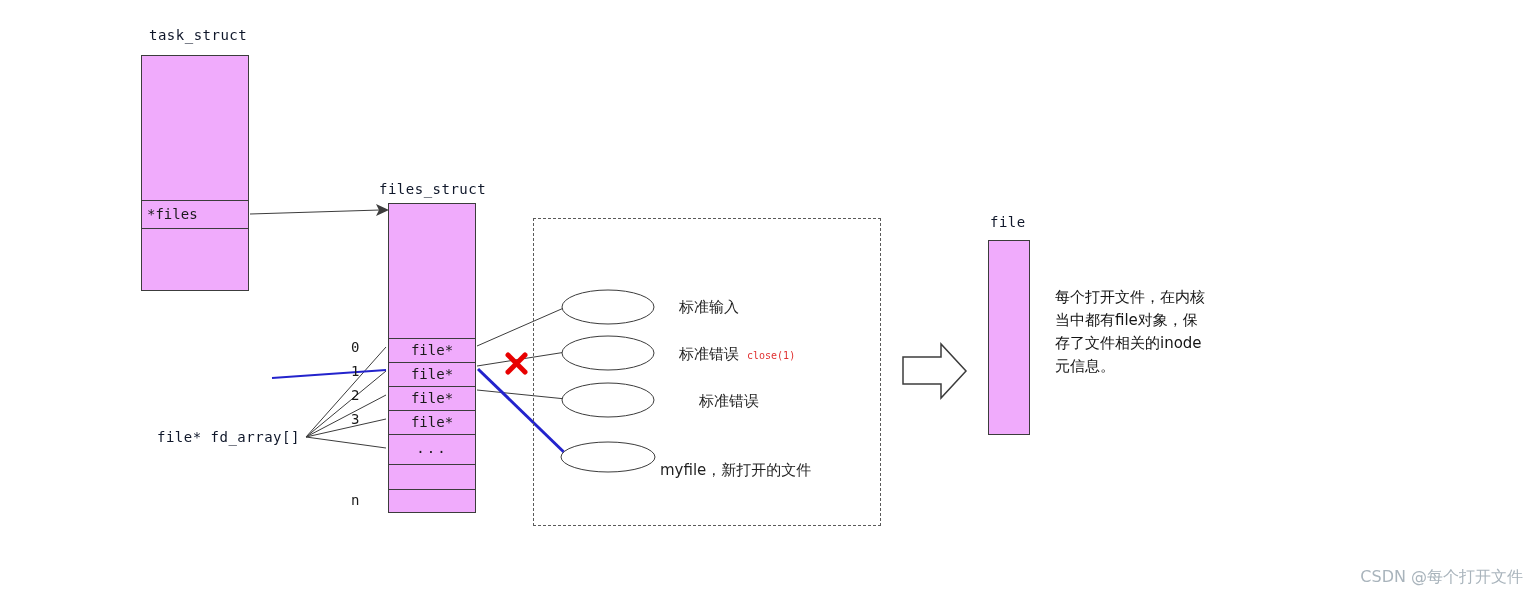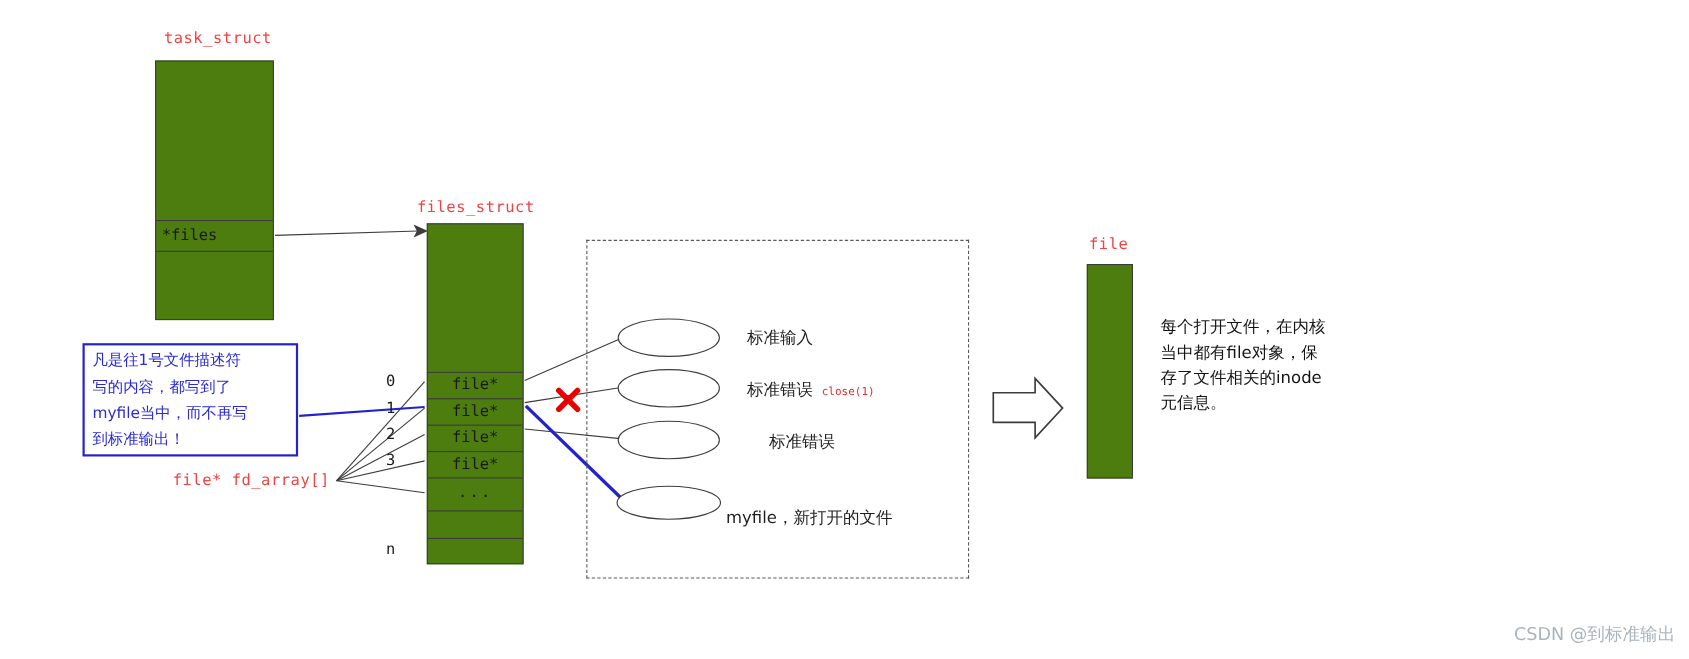--- a/index.html
+++ b/index.html
@@ -10,23 +10,23 @@
     height: 599px;
     background: #ffffff;
     overflow: hidden;
     font-family: "DejaVu Sans", sans-serif;
     color: #1a1a1a;
   }
   .abs { position: absolute; }
   .mono { font-family: "DejaVu Sans Mono", monospace; }
   .overlay { left: 0; top: 0; pointer-events: none; }
 
-  .code-label { font-size: 14px; color: #ef4444; letter-spacing: 0.5px; }
+  .code-label { font-size: 14px; color: #0f172a; letter-spacing: 0.5px; }
 
-  .box { border: 1px solid #3c3c3c; background: #4d7c0f; }
+  .box { border: 1px solid #3c3c3c; background: #f0abfc; }
 
   .files-cell {
     position: absolute;
     left: 0; right: 0;
     top: 144px; height: 29px;
     border-top: 1px solid #3c3c3c;
     border-bottom: 1px solid #3c3c3c;
     font-size: 14px;
     line-height: 27px;
     padding-left: 5px;
@@ -124,26 +124,20 @@
     <div class="frow" style="top:260px; height:25px;"></div>
     <div class="frow" style="top:285px; height:25px;"></div>
   </div>
 
   <div class="abs mono idx" style="left:351px; top:339px;">0</div>
   <div class="abs mono idx" style="left:351px; top:363px;">1</div>
   <div class="abs mono idx" style="left:351px; top:387px;">2</div>
   <div class="abs mono idx" style="left:351px; top:411px;">3</div>
   <div class="abs mono idx" style="left:351px; top:492px;">n</div>
 
-  <div class="abs note-box" style="left:75px; top:312px; width:196px; height:103px;">
-    <div>凡是往1号文件描述符</div>
-    <div>写的内容，都写到了</div>
-    <div>myfile当中，而不再写</div>
-    <div>到标准输出！</div>
-  </div>
 
   <div class="abs mono code-label" style="left:157px; top:429px;">file* fd_array[]</div>
 
   <div class="abs dashed-box" style="left:533px; top:218px; width:348px; height:308px;"></div>
 
   <div class="abs elabel" style="left:679px; top:298px;">
     <span>标准输入</span>
   </div>
   <div class="abs elabel" style="left:679px; top:345px;">
     <span>标准错误</span><span class="red-ann">close(1)</span>
@@ -158,15 +152,15 @@
   <div class="abs mono code-label" style="left:990px; top:214px;">file</div>
   <div class="abs box" style="left:988px; top:240px; width:42px; height:195px;"></div>
 
   <div class="abs kernel-note" style="left:1043px; top:286px;margin-left:12px;">
     <div>每个打开文件，在内核</div>
     <div>当中都有file对象，保</div>
     <div>存了文件相关的inode</div>
     <div>元信息。</div>
   </div>
 
-  <div class="abs watermark" style="right:12px; top:567px;">CSDN @到标准输出</div>
+  <div class="abs watermark" style="right:12px; top:567px;">CSDN @每个打开文件</div>
 
 </div>
 
 </body></html>

